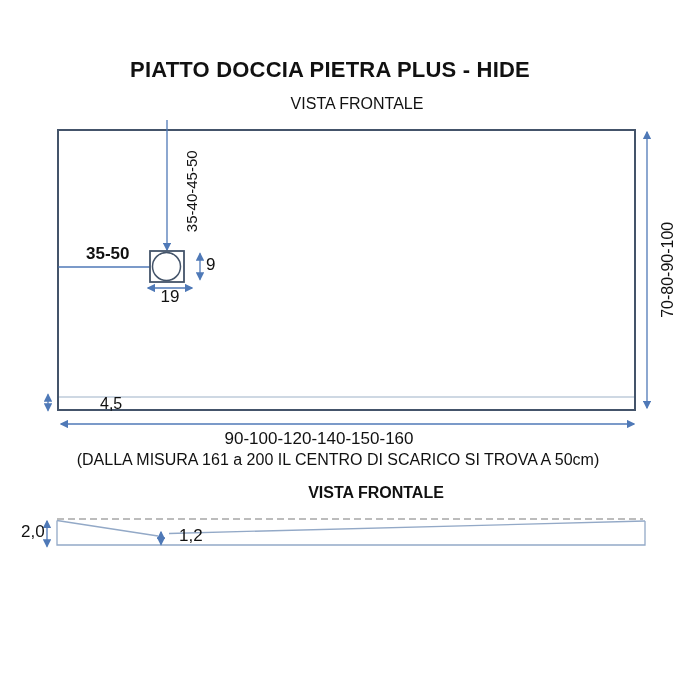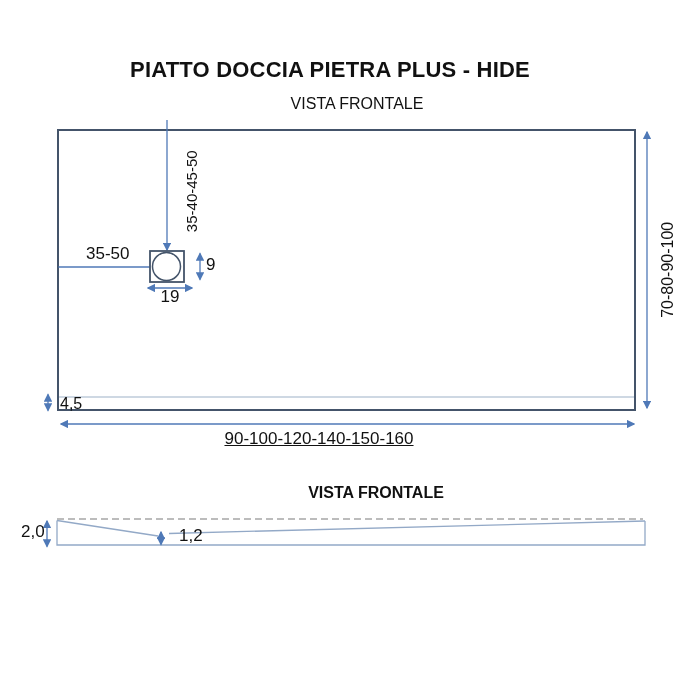--- a/index.html
+++ b/index.html
@@ -6,21 +6,21 @@
   #canvas{
     position:relative;width:700px;height:696px;background:#ffffff;
     font-family:"Liberation Sans",sans-serif;color:#111;overflow:hidden;
   }
   svg{position:absolute;left:0;top:0;}
   .lbl{position:absolute;white-space:nowrap;line-height:1.1;color:#111;}
   .ctr{transform:translateX(-50%);}
   .title{font-size:22px;font-weight:bold;letter-spacing:.2px;}
   .h2{font-size:16px;}
   .dim17{font-size:17px;}
-  .dim16{font-size:16px;}
+  .dim16{font-size:16px;padding-left:40px;}
   .rot{width:120px;text-align:center;transform:rotate(-90deg);transform-origin:center;font-size:15px;}
 </style>
 </head>
 <body>
 
 <div id="canvas">
 
   <svg width="700" height="700" viewBox="0 0 700 700">
     <defs>
       <marker id="arr" viewBox="0 0 10 10" refX="8.5" refY="5" markerWidth="6.5" markerHeight="6.5" orient="auto-start-reverse">
@@ -54,24 +54,25 @@
 
       <line x1="47" y1="521" x2="47" y2="546.5" stroke="#4f79b7" stroke-width="1.3" marker-start="url(#arr)" marker-end="url(#arr)"></line>
       <line x1="161" y1="532" x2="161" y2="544.5" stroke="#4f79b7" stroke-width="1.3" marker-start="url(#arr)" marker-end="url(#arr)"></line>
     </g>
   </svg>
 
   <div class="lbl ctr title" style="left:330px;top:58px;">PIATTO DOCCIA PIETRA PLUS - HIDE</div>
   <div class="lbl ctr h2" style="left:357px;top:95px;">VISTA FRONTALE</div>
 
   <div class="lbl rot" style="left:132px;top:183px;">35-40-45-50</div>
-  <div class="lbl dim17" style="left:86px;top:245px;">35-50</div>
+  <div class="lbl dim17" style="left:86px;top:245px;font-weight:bold;">35-50</div>
   <div class="lbl dim17" style="left:206px;top:256px;">9</div>
   <div class="lbl ctr dim17" style="left:170px;top:288px;">19</div>
   <div class="lbl rot" style="left:608px;top:261px;font-size:16px;">70-80-90-100</div>
   <div class="lbl dim16" style="left:60px;top:395px;">4,5</div>
-  <div class="lbl ctr dim17" style="left:319px;top:430px;text-decoration:underline;">90-100-120-140-150-160</div>
+  <div class="lbl ctr dim17" style="left:319px;top:430px;">90-100-120-140-150-160</div>
+  <div class="lbl ctr dim16" style="left:318px;top:451px;">(DALLA MISURA 161 a 200 IL CENTRO DI SCARICO SI TROVA A 50cm)</div>
 
   <div class="lbl ctr h2" style="left:376px;top:484px;font-weight:bold;">VISTA FRONTALE</div>
   <div class="lbl dim17" style="left:21px;top:523px;">2,0</div>
   <div class="lbl dim17" style="left:167px;top:527px;margin-left:12px;">1,2</div>
 
 </div>
 
 </body></html>

